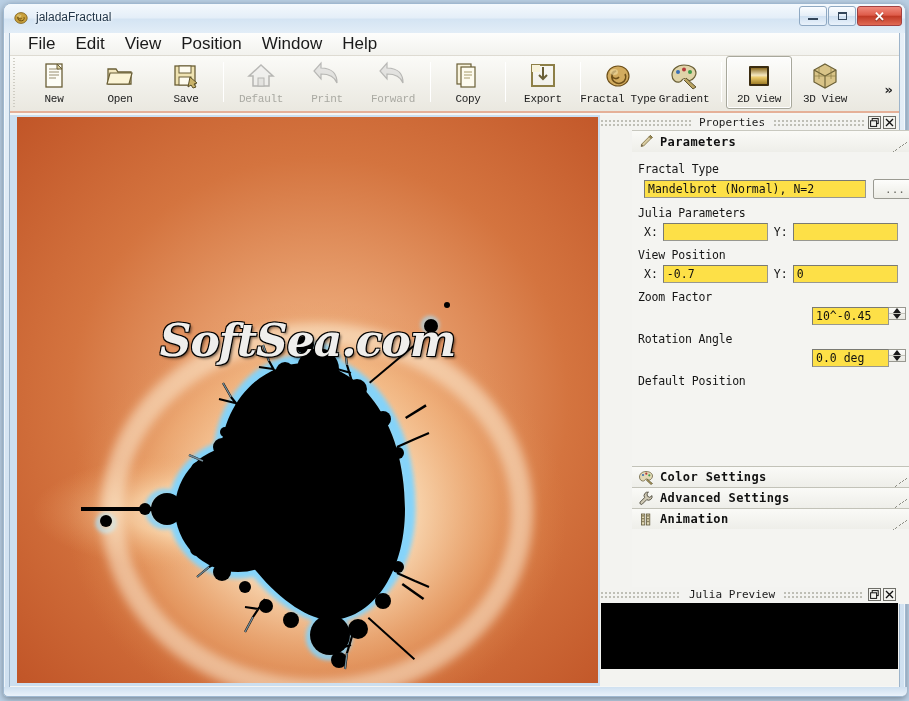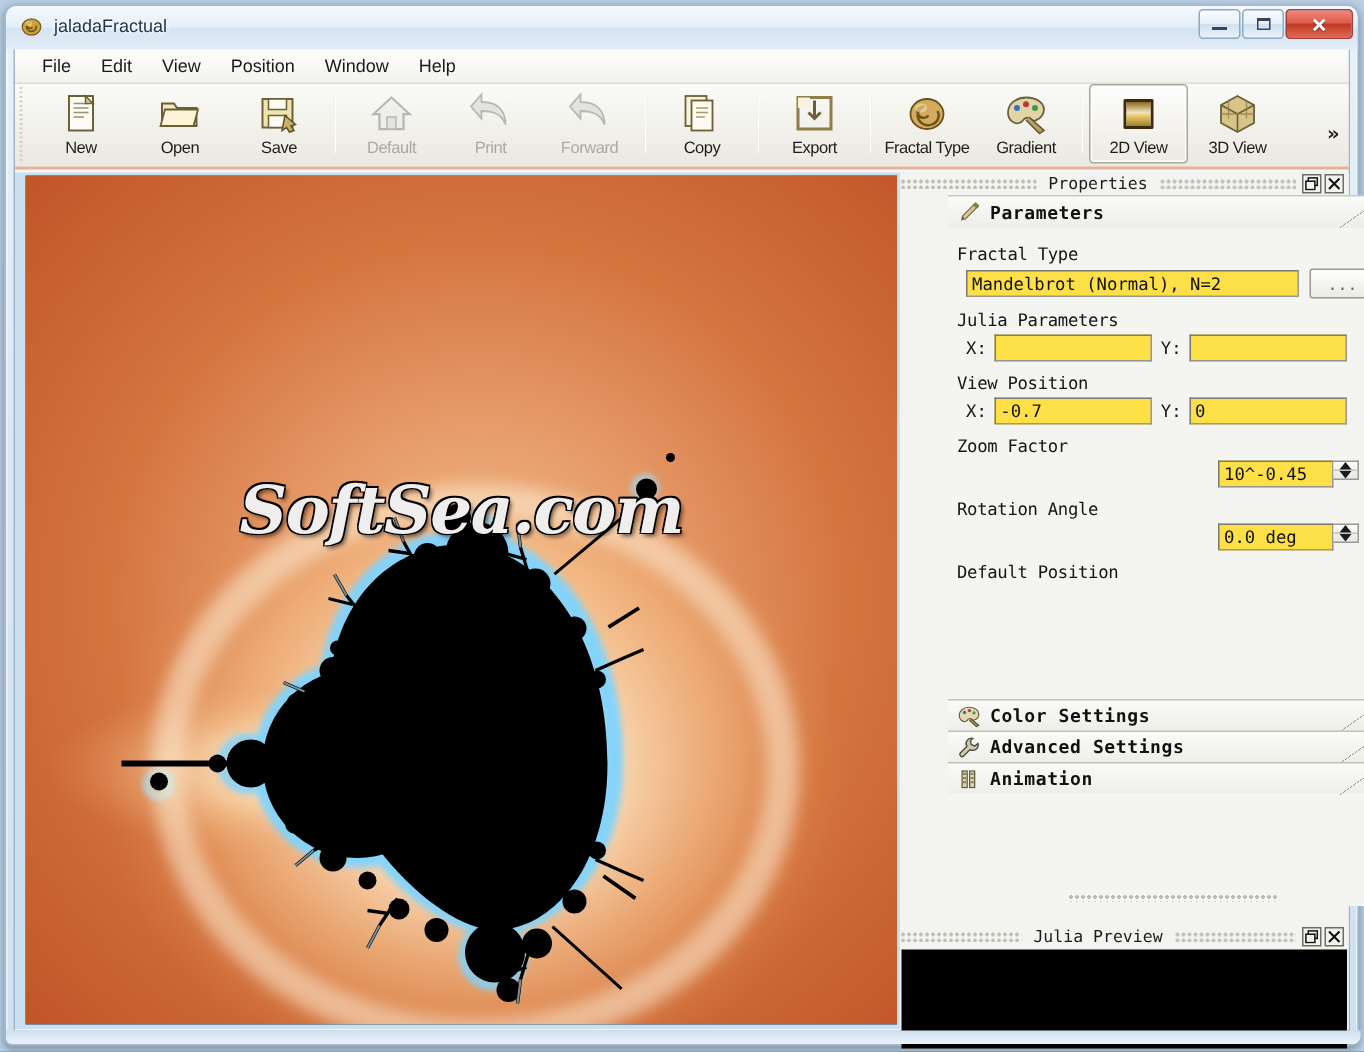--- a/index.html
+++ b/index.html
@@ -79,21 +79,21 @@
 
   
   #menubar {
     height: 23px;
     background: linear-gradient(180deg,#fdfdfc 0%, #f2f2ee 100%);
     border-bottom: 1px solid #dedbd2;
     display: flex; align-items: center;
     padding-left: 8px;
   }
   .menu-item {
-    font-size: 12px;
+    font-size: 17px;
     font-family: "Liberation Sans", sans-serif;
     color: #1a1a1a;
     padding: 3px 10px;
     line-height: 14px;
   }
 
   
   #toolbar {
     height: 57px;
     background: linear-gradient(180deg,#fbfbf8 0%, #f1f0ea 55%, #eae8e0 100%);
@@ -118,21 +118,21 @@
     border-radius: 3px;
   }
   .tb-btn.selected {
     border-color: #a8a89c;
     background: linear-gradient(180deg,#fdfdfc 0%, #eceae1 100%);
     box-shadow: 0 0 0 1px #fff inset;
   }
   .tb-ico { width: 32px; height: 30px; position: relative; }
   .tb-lab {
     font-size: 11px;
-    font-family: Liberation Sans, sans-serif;
+    font-family: Liberation Mono, monospace;
     color: #1d1d1d;
     margin-top: 2px;
     letter-spacing: -0.3px;
     white-space: nowrap;
   }
   .tb-btn.disabled .tb-lab { color: #a9a9a2; }
   .tb-btn.disabled .tb-ico { opacity: .42; filter: grayscale(1); }
   .tb-sep {
     width: 1px; height: 40px; margin: 6px 4px 0 4px;
     background: #cfccc2;
@@ -364,21 +364,21 @@
   }
   #props-bottom-dots > div {
     width: 140px; height: 5px;
     background-image: radial-gradient(#bbbbb2 40%, transparent 42%);
     background-size: 4px 4px;
   }
 
   
   #julia-panel {
     position: absolute;
-    left: 0; top: 502px;
+    left: 0; top: 472px;
     width: 299px; height: 82px;
   }
   #julia-canvas {
     position: absolute; left: 1px; top: 16px;
     width: 297px; height: 66px;
     background: #000;
   }
 
   
   #botframe {

